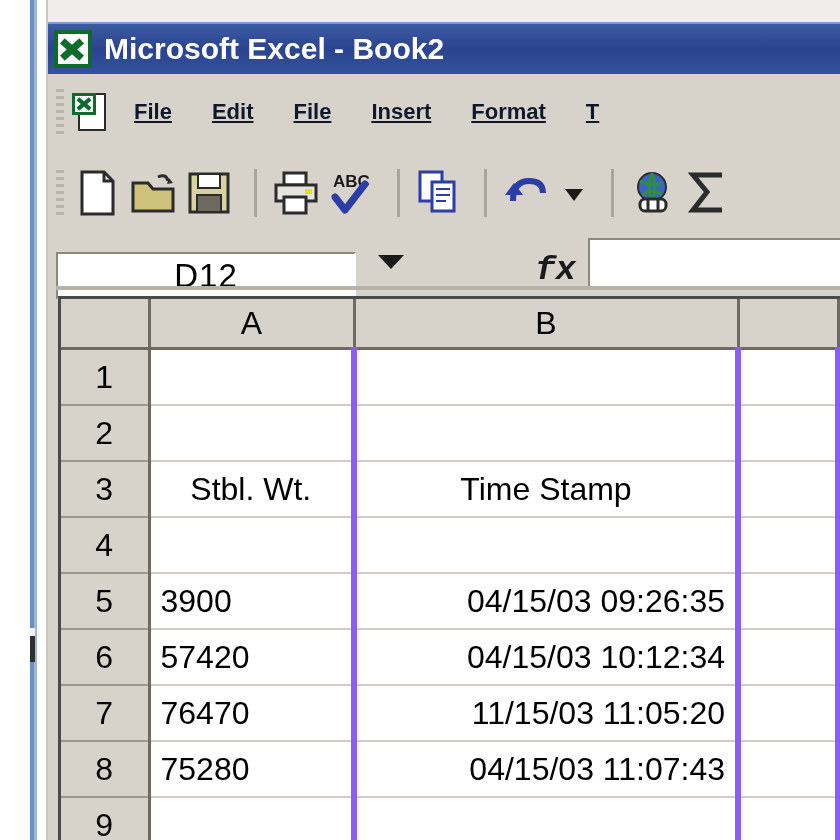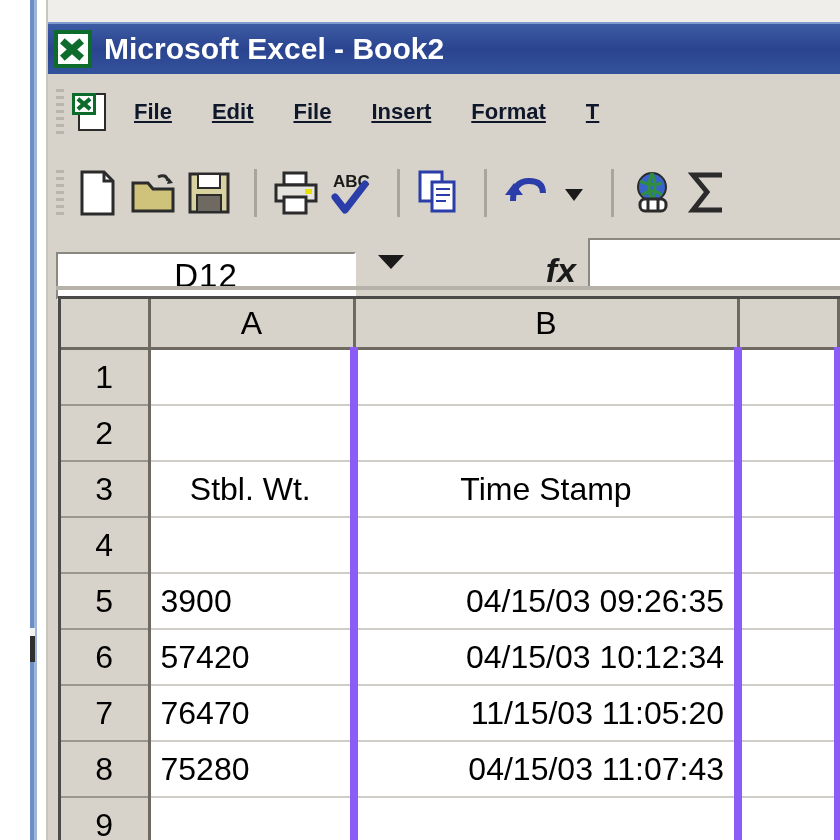--- a/index.html
+++ b/index.html
@@ -251,21 +251,21 @@
     left: 378px; top: 2px;
     width: 162px; height: 48px;
     background: #d7d3ca;
     display: flex;
     align-items: center;
     justify-content: flex-end;
     padding-right: 12px;
     box-sizing: border-box;
   }
   .fx-btn span {
-    font-family: Liberation Sans, sans-serif;
+    font-family: Liberation Mono, monospace;
     font-style: italic;
     font-weight: bold;
     font-size: 34px;
     color: #1a1a1a;
     margin-top: 16px;
   }
   .formula-input {
     position: absolute;
     left: 540px; top: 2px;
     width: 252px; height: 48px;
@@ -290,21 +290,21 @@
     border-top: 3px solid #4a4a4a;
     border-left: 3px solid #4a4a4a;
     box-sizing: border-box;
   }
   table.sheet {
     border-collapse: collapse;
     table-layout: fixed;
     width: 779px;
   }
   table.sheet td {
-    border-right: 8px solid #8b5cf6;
+    border-right: 6px solid #8b5cf6;
     border-bottom: 2px solid #cfcdc6;
     height: 54px;
     padding: 0 10px;
     font-size: 32px;
     color: #000000;
     font-family: "Liberation Sans", sans-serif;
     overflow: hidden;
     white-space: nowrap;
     background: #ffffff;
   }

